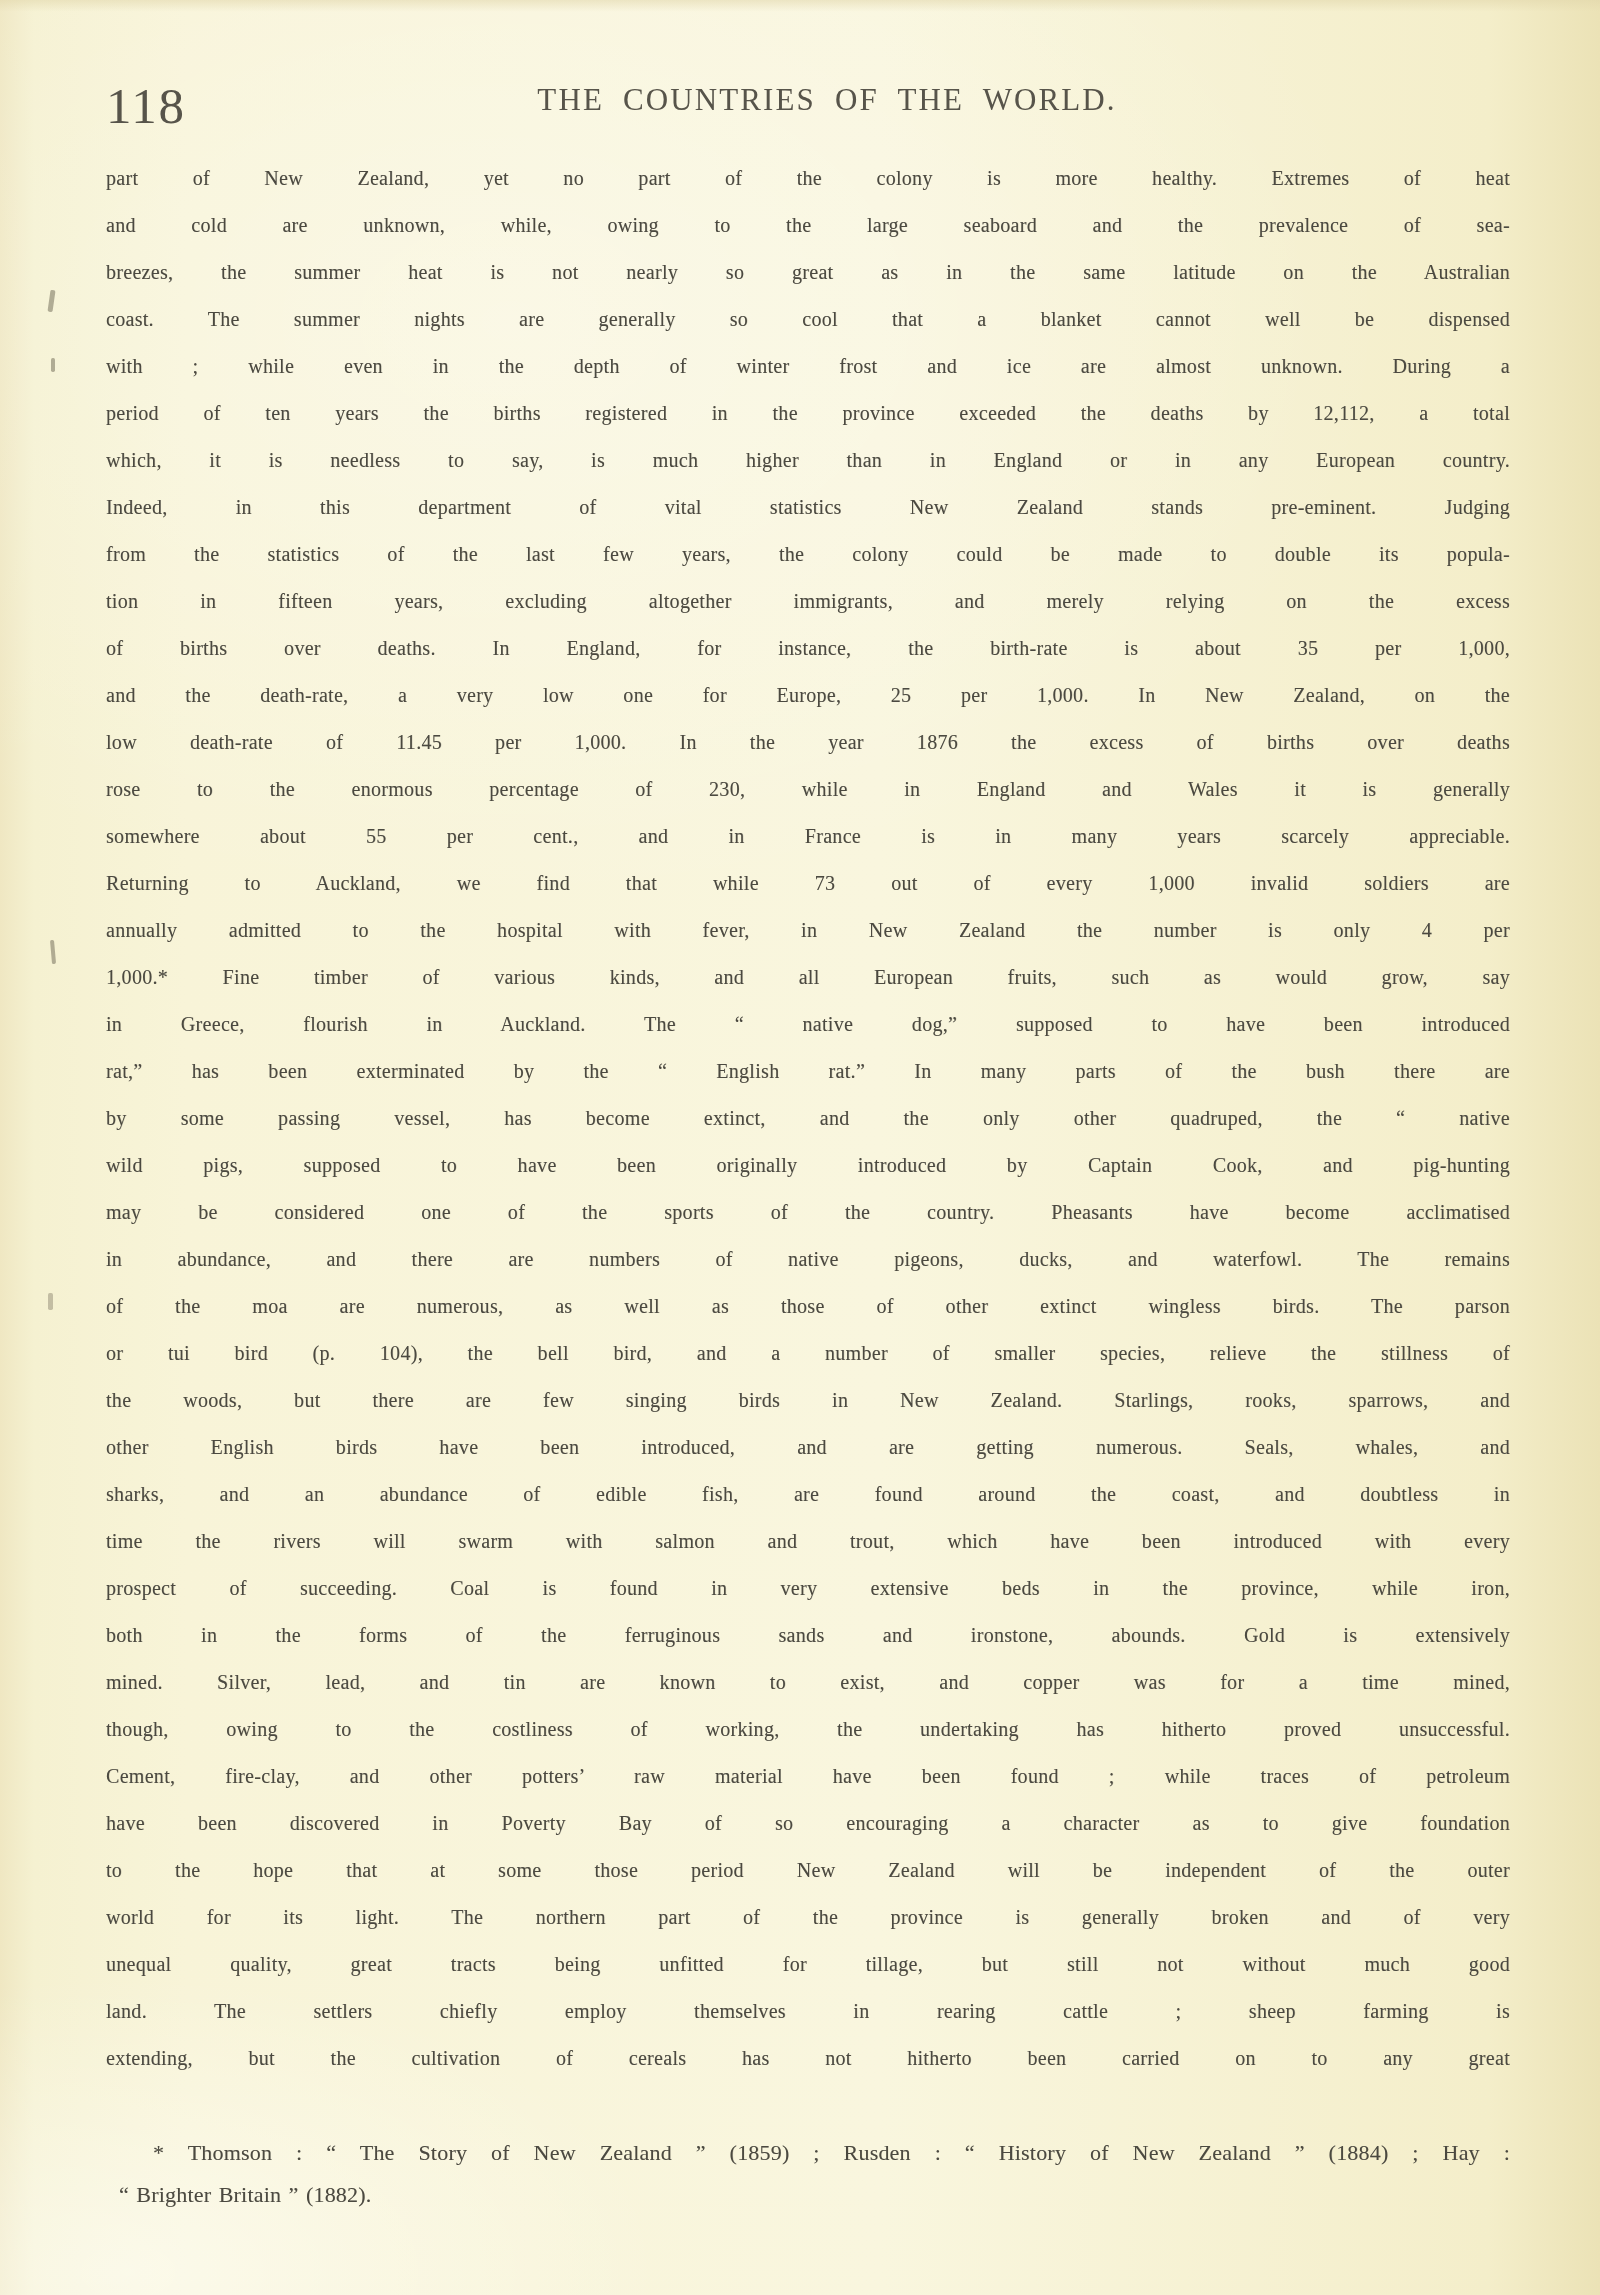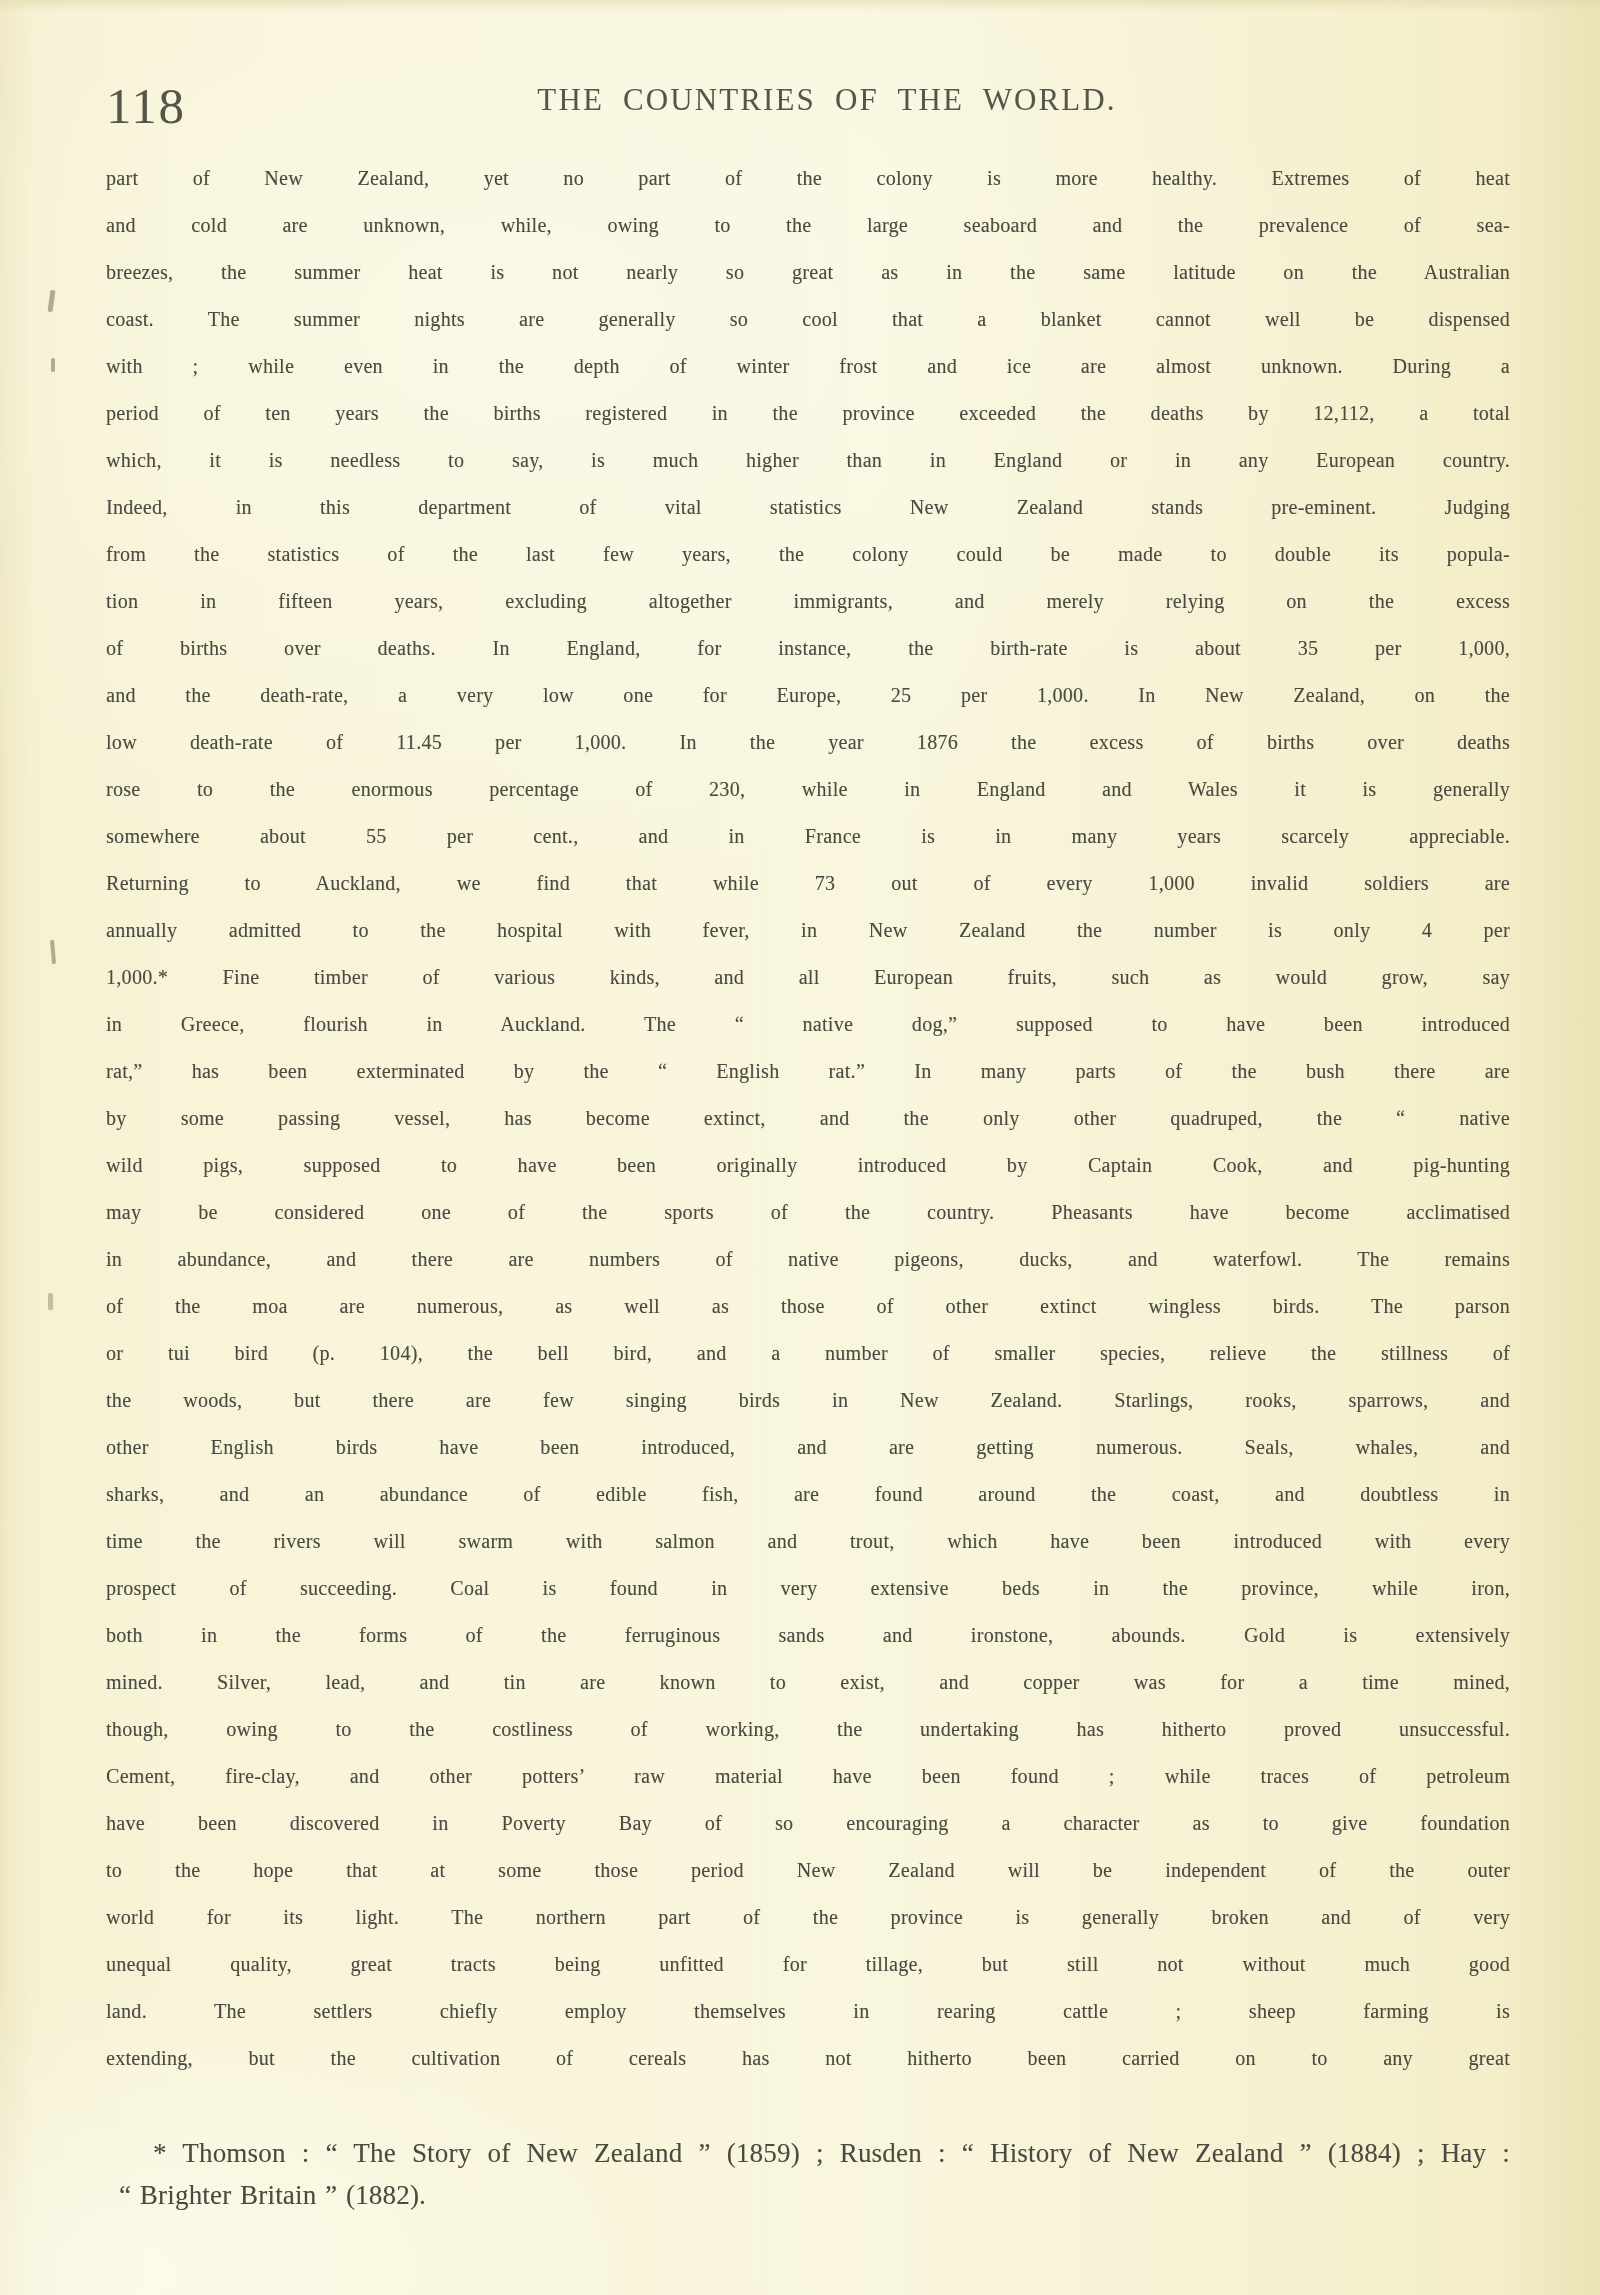--- a/index.html
+++ b/index.html
@@ -46,21 +46,21 @@
     word-spacing:1.7px;
     text-shadow:0.4px 0.4px 0 rgba(75,73,64,.28);
   }
   .body-text .bline{
     text-align:justify;
     text-align-last:justify;
     white-space:normal;
   }
   .footnote{
     position:absolute;left:106px;top:2132px;width:1404px;
-    font-size:27px;
+    font-size:22px;
     line-height:42px;
     letter-spacing:0.2px;
     word-spacing:1.7px;
     text-shadow:0.3px 0.3px 0 rgba(75,73,64,.25);
   }
   .footnote .bline{
     text-align:justify;
     text-align-last:justify;
   }
   .footnote .bline:first-child{text-indent:47px;}

